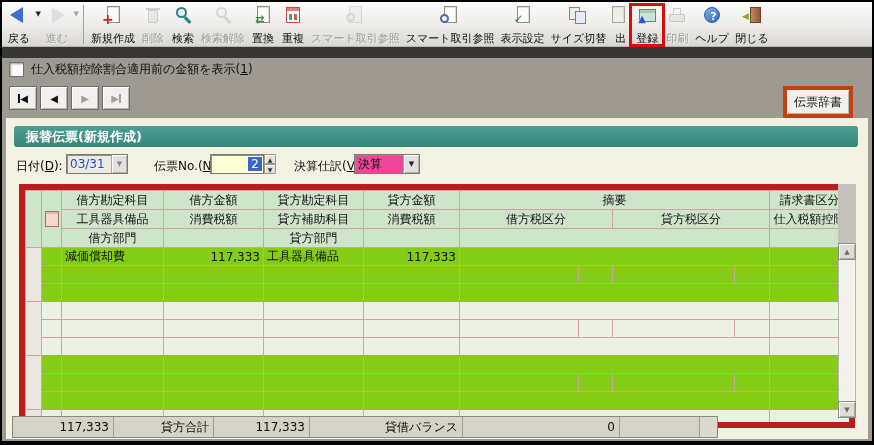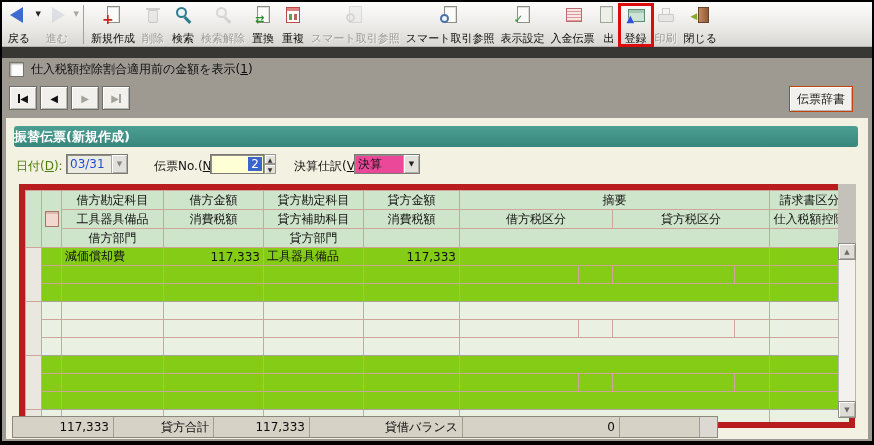--- a/index.html
+++ b/index.html
@@ -76,31 +76,31 @@
   .checkbox{width:13px;height:13px;background:#fdfdfd;border:1px solid #76746e;
             box-shadow:inset 1px 1px 2px #9a9890;flex:0 0 auto}
   .akey{text-decoration:underline}
   .navrow{position:absolute;left:7px;top:84px;display:flex;gap:3px}
   .navbtn{width:26px;height:22px;background:#f2f0ec;border:1px solid #6f6d68;
           box-shadow:inset 1px 1px 0 #ffffff,inset -1px -1px 0 #b8b6b0;
           display:flex;align-items:center;justify-content:center;font-size:10px;color:#111;cursor:default}
   .navbtn .bar{width:2px;height:9px;background:currentColor}
   .navbtn.disabled{color:#a5a29b}
   .dictbtn{position:absolute;right:19px;top:84px;width:62px;height:24px;background:#f2f0ec;
-           border:1px solid #c2410c;box-shadow:inset 1px 1px 0 #ffffff,inset -1px -1px 0 #b8b6b0;
+           border:4px solid #c2410c;box-shadow:inset 1px 1px 0 #ffffff,inset -1px -1px 0 #b8b6b0;
            font-size:12px;color:#111;display:flex;align-items:center;justify-content:center;cursor:default}
 
   
   .panel{position:absolute;left:4px;top:116px;width:862px;height:321px;background:#f3f1e1}
   .panel-title{position:absolute;left:8px;top:8px;right:10px;height:21px;border-radius:3px;
                background:linear-gradient(#4c9f93,#38867b);color:#fff;font-weight:bold;font-size:13px;
-               line-height:21px;padding-left:0;box-sizing:border-box}
+               line-height:21px;padding-left:12px;box-sizing:border-box}
   .formrow{position:absolute;left:0;top:36px;width:100%;height:22px;font-size:12px;color:#111}
   .formrow .flabel{position:absolute;top:4px}
-  .flabel.dis{color:#4d7c0f}
+  .flabel.dis{color:#000000}
   .combo{position:absolute;top:0;height:20px;box-sizing:border-box;border:1px solid #7c7a74;
          box-shadow:inset 1px 1px 0 #8f8d87;background:#ec4899;display:flex;align-items:center}
   .combo .cval{flex:1;padding:0 3px;font-size:12px}
   .combo .dbtn{width:15px;height:100%;background:#e3e1db;border-left:1px solid #a9a7a1;
          box-shadow:inset 1px 1px 0 #fff,inset -1px -1px 0 #b0aea8;
          display:flex;align-items:center;justify-content:center;font-size:7px;color:#222}
   .combo.dis{background:#ecebe2}
   .combo.dis .cval{color:#1d4ed8}
   .combo.dis .dbtn{color:#8a887f}
   .numfield{position:absolute;top:0;height:20px;box-sizing:border-box;border:1px solid #7c7a74;
@@ -192,34 +192,38 @@
       </div>
       <div class="tbtn">
         <span class="icn i-evidence-viewer"></span>
         <span class="lbl">スマート取引参照</span>
       </div>
       <div class="tbtn">
         <span class="icn i-display-settings"></span>
         <span class="lbl">表示設定</span>
       </div>
       <div class="tbtn">
-        <span class="icn i-deposit-slip"></span>
-        <span class="lbl">入金伝票</span>
+        <span class="icn i-size-toggle"></span>
+        <span class="lbl">サイズ切替</span>
       </div>
       <div class="tbtn narrow">
         <span class="icn i-withdrawal-slip"></span>
         <span class="lbl">出</span>
       </div>
       <div class="tbtn hl">
         <span class="icn i-register"></span>
         <span class="lbl">登録</span>
       </div>
       <div class="tbtn disabled">
         <span class="icn i-print"></span>
         <span class="lbl">印刷</span>
+      </div>
+      <div class="tbtn">
+        <span class="icn i-help"></span>
+        <span class="lbl">ヘルプ</span>
       </div>
       <div class="tbtn">
         <span class="icn i-close"></span>
         <span class="lbl">閉じる</span>
       </div>
     </div>
   <div class="dark-band"></div>
 
   <div class="optrow">
     <span class="checkbox"></span>

